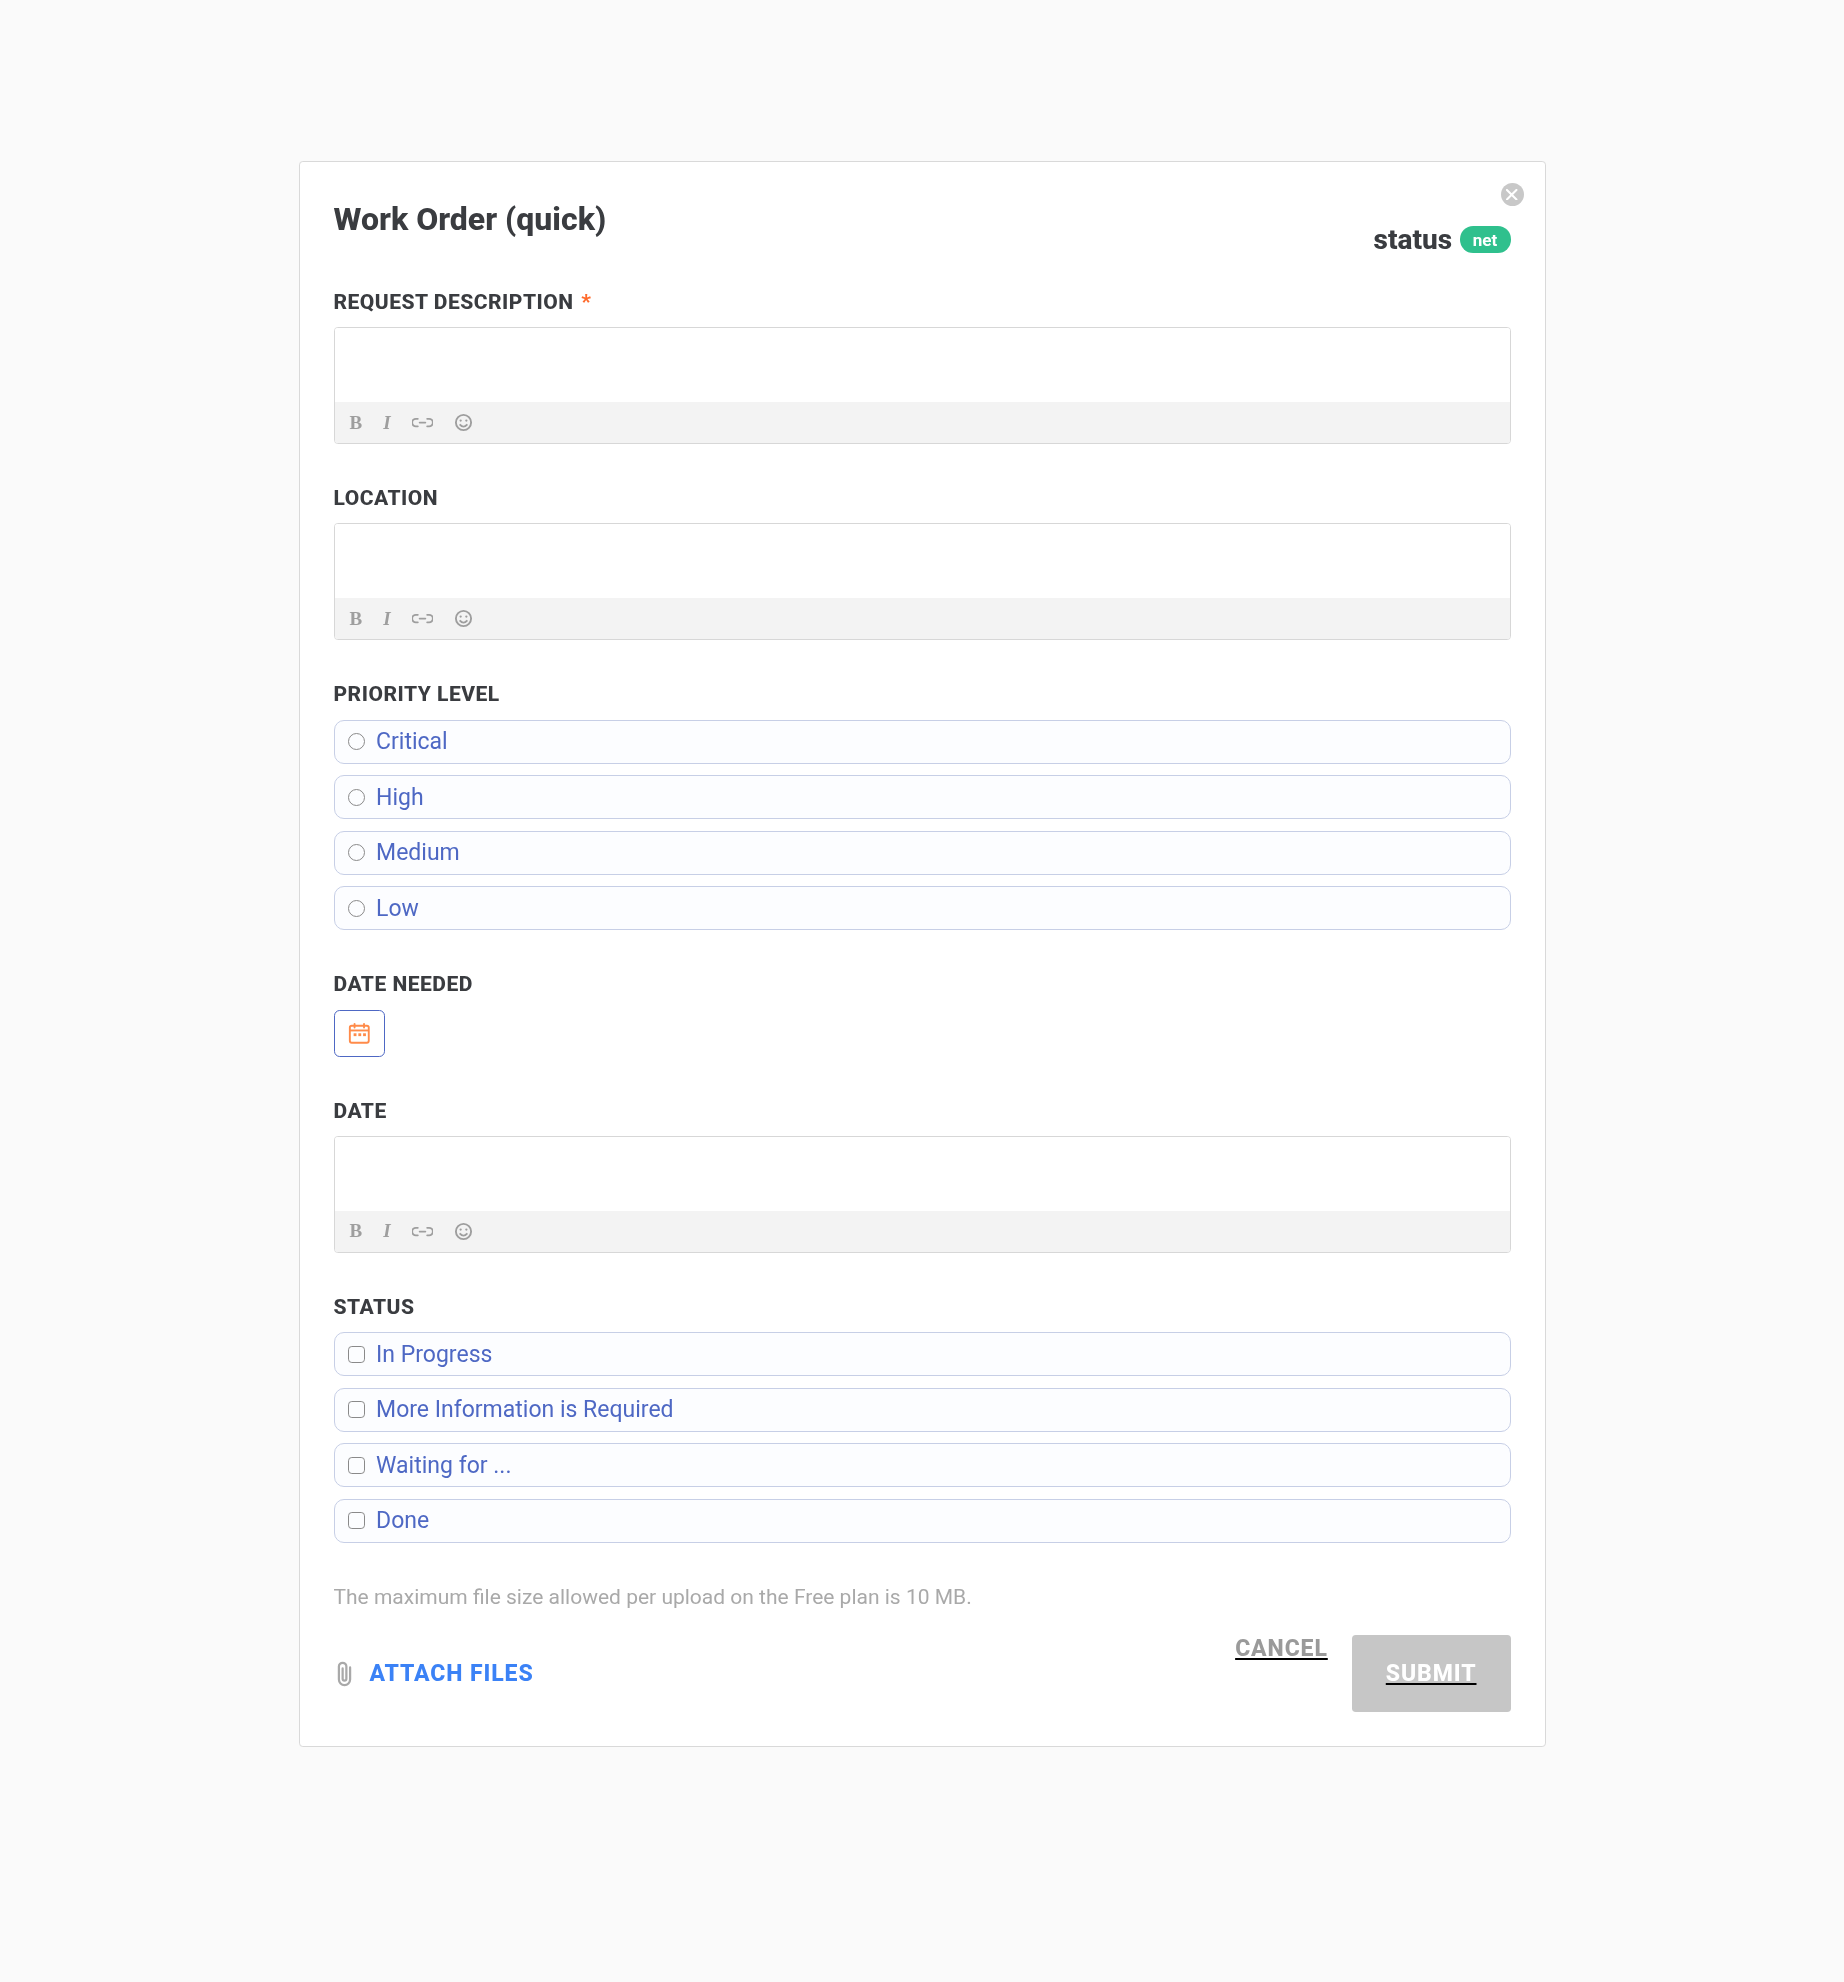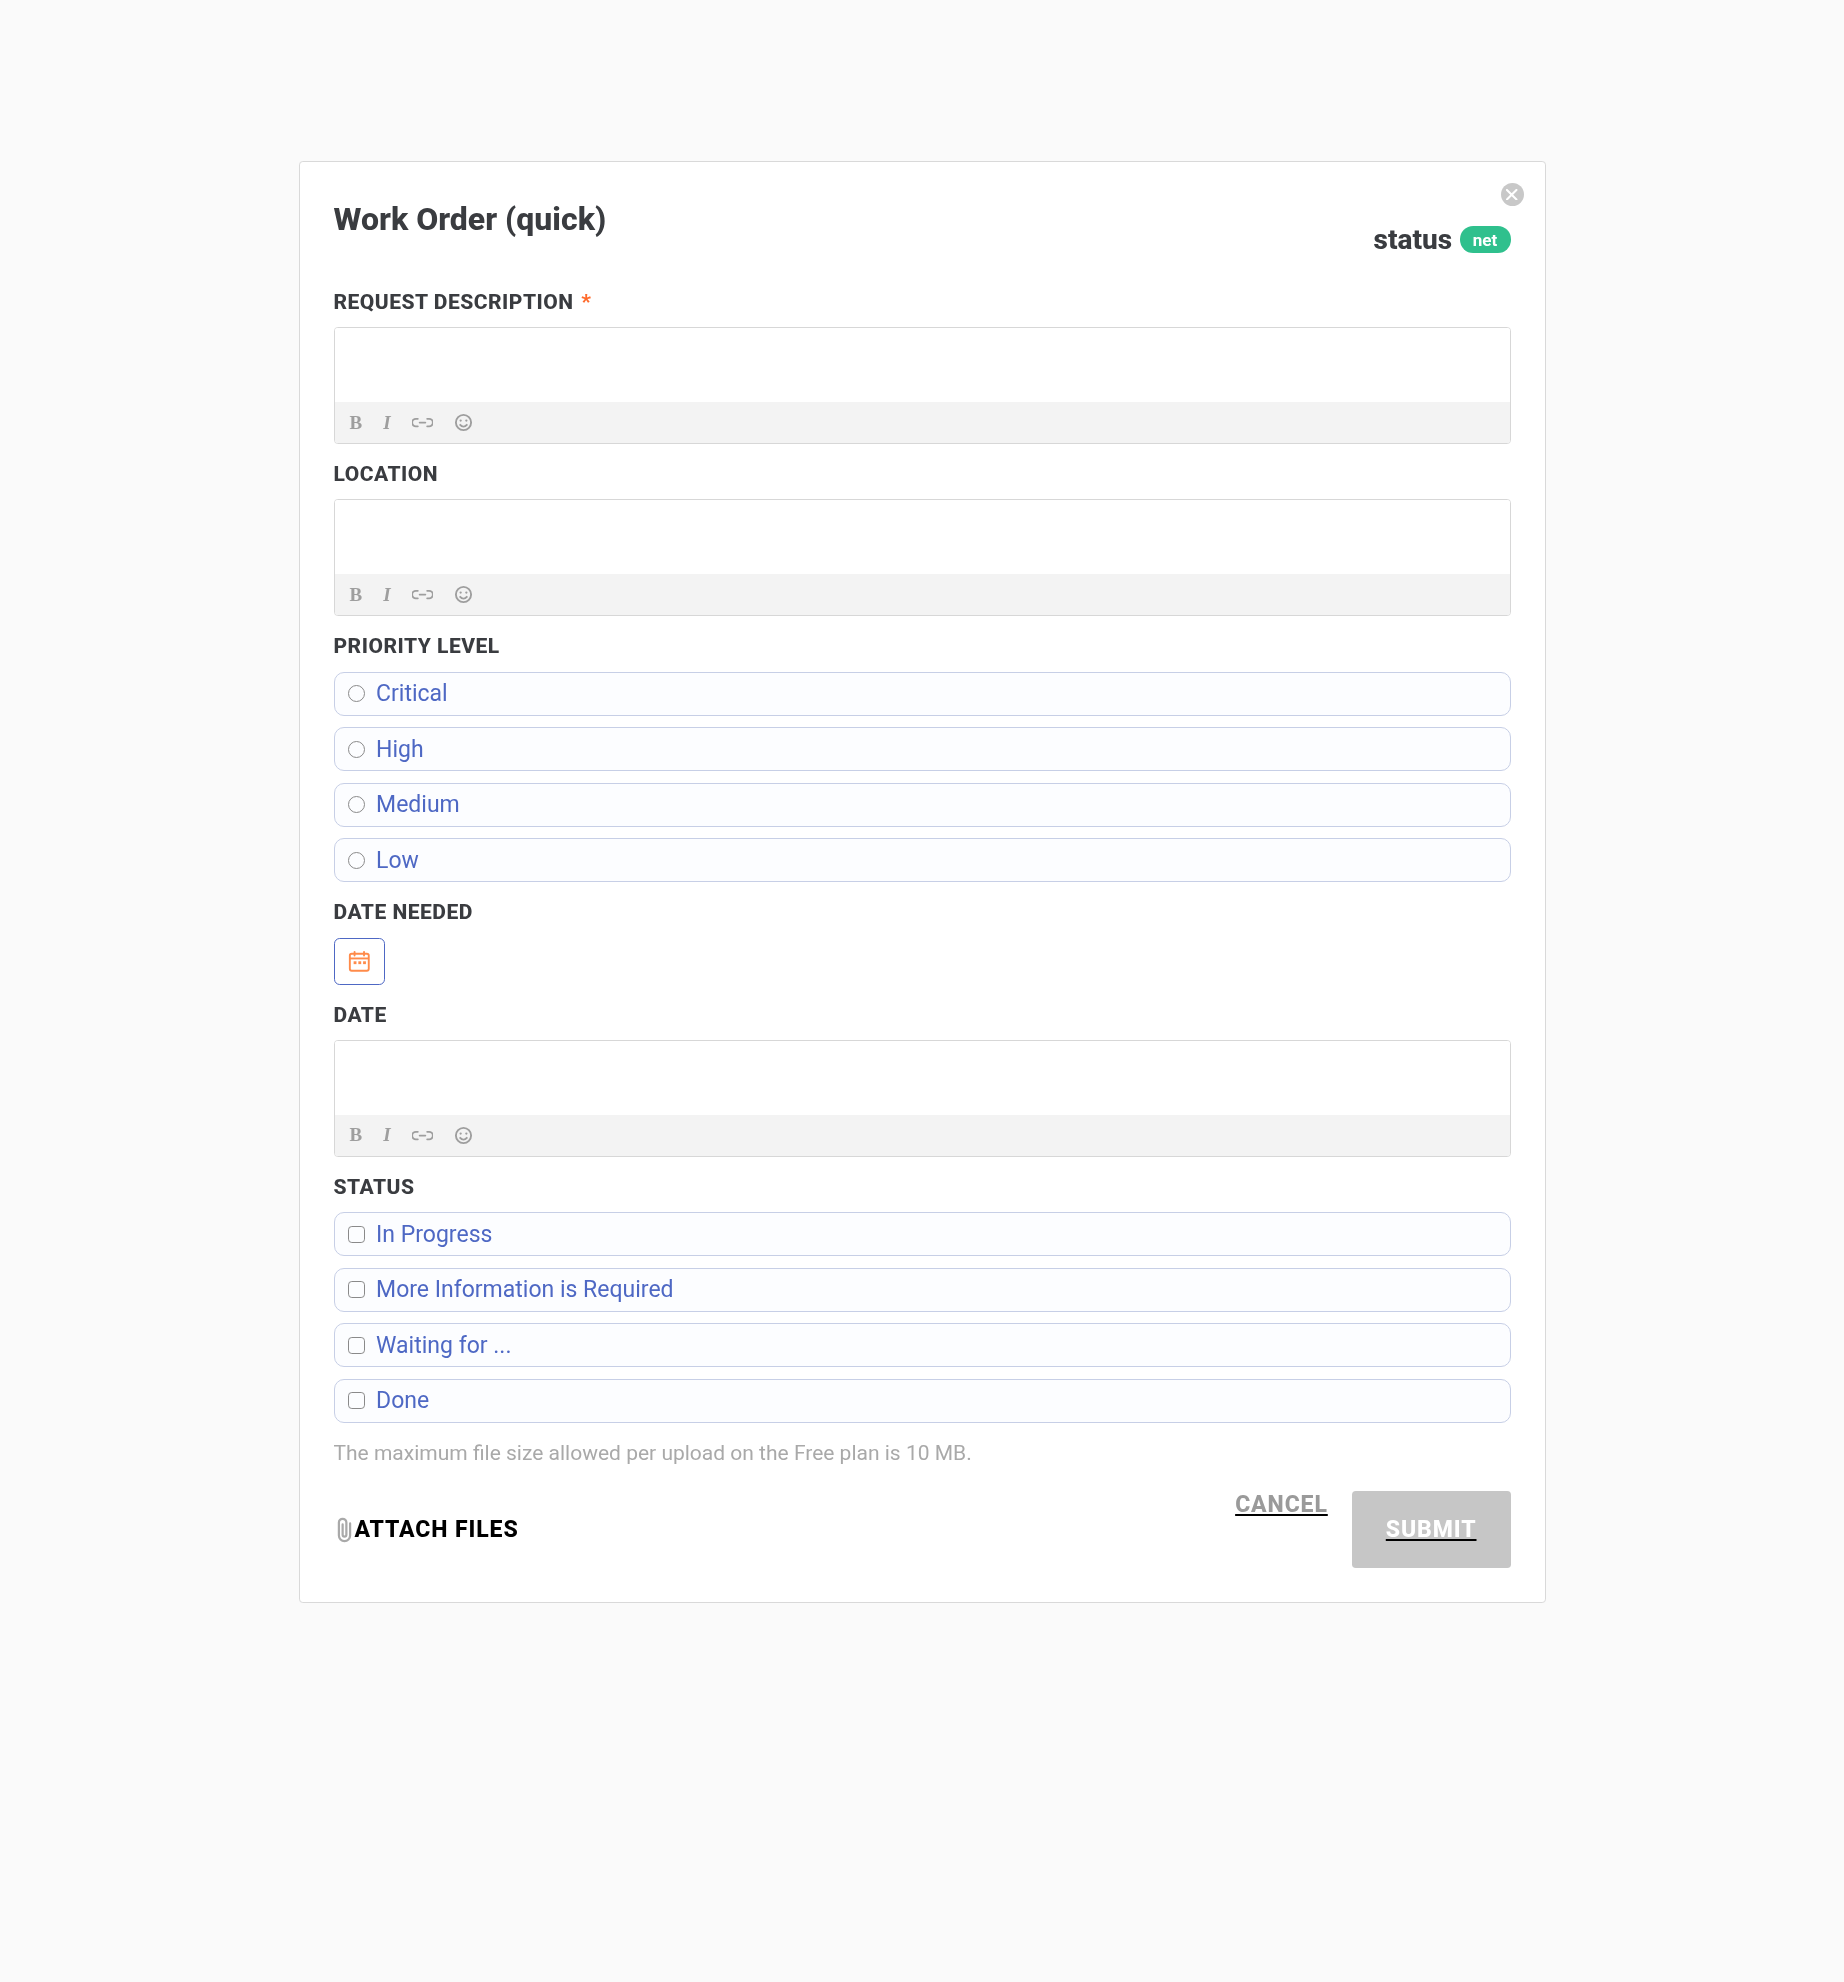--- a/index.html
+++ b/index.html
@@ -74,21 +74,21 @@
     letter-spacing: 0.5px;
     margin-bottom: 13.2px;
     display: flex;
     align-items: center;
     gap: 7.6px;
   }
   .required-star {
     color: #ff6a2b;
     font-size: 21px;
   }
-  .section { margin-bottom: 18px; }
+  .section { margin-bottom: 42px; }
   .rte-box {
     border: 0.9px solid #d7d7d7;
     border-radius: 3.8px;
     overflow: hidden;
   }
   .rte-input {
     min-height: 74px;
     padding: 9.5px 13.2px;
     background: #fff;
     outline: none;
@@ -149,22 +149,22 @@
     margin-top: 9.5px;
   }
   .footer-row {
     display: flex;
     align-items: center;
     justify-content: space-between;
   }
   .attach {
     display: flex;
     align-items: center;
-    gap: 0;
-    color: #000000;
+    gap: 15px;
+    color: #3b82f6;
     font-weight: 800;
     font-size: 23px;
     letter-spacing: 0.9px;
     cursor: pointer;
   }
   .actions { display: flex; align-items: flex-start; gap: 24px; text-decoration: underline; }
   .cancel-btn {
     color: #9a9a9a;
     font-weight: 800;
     font-size: 23px;

